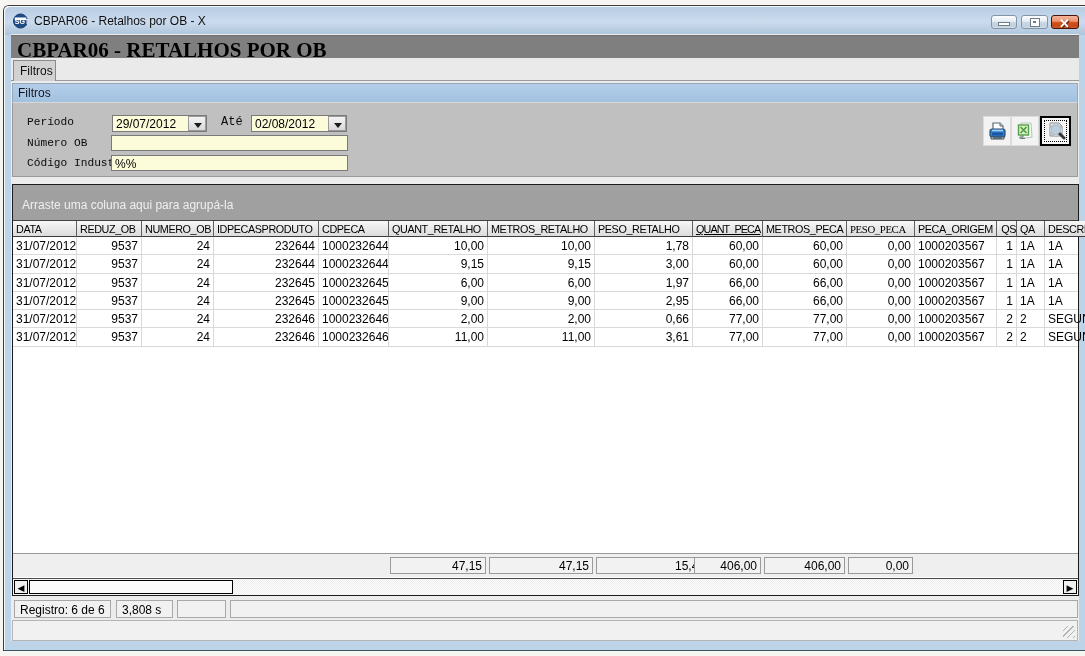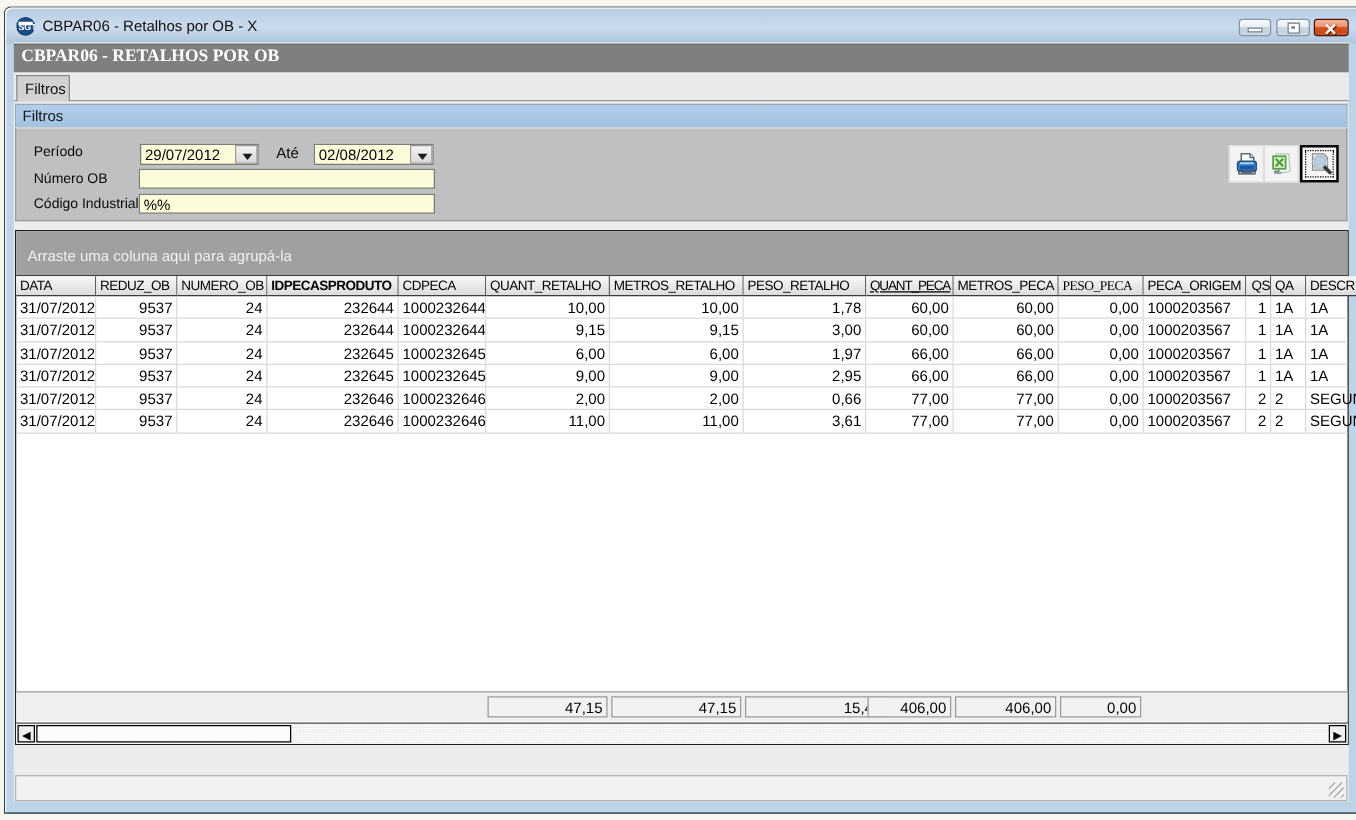--- a/index.html
+++ b/index.html
@@ -32,37 +32,37 @@
 #btnmax i::after { content:""; position:absolute; left:2px; top:2px; width:3px; height:2px; background:#6f7d8a; }
 #btncls i { position:absolute; left:7px; top:0px; color:#fff; font-weight:bold; font-size:13px;
   font-style:normal; text-shadow:1px 1px 1px #5a1c08; font-family:"Liberation Sans",sans-serif; }
 
 
 #client { position:absolute; left:11px; top:34px; width:1068px; height:607px; background:#ececec; }
 
 
 #hdrbar { position:absolute; left:0; top:1px; width:100%; height:23px; background:#7f7f7f;
   border-top:1px solid #6e6e6e; }
-#hdrbar span { position:absolute; left:6px; top:2px; color:#ffffff; font-family:"Liberation Serif",serif;
-  font-weight:bold; font-size:14px; letter-spacing:0px; }
+#hdrbar span { position:absolute; left:6px; top:2px; color:#000000; font-family:"Liberation Serif",serif;
+  font-weight:bold; font-size:21px; letter-spacing:0px; }
 
 
 #tabstrip { position:absolute; left:0; top:24px; width:100%; height:23px; background:#eaeaea;
   border-bottom:1px solid #9a9a9a; }
 #tab1 { position:absolute; left:2px; top:2px; width:43px; height:21px; background:#d2d2d2;
   border:1px solid #8a8a8a; border-bottom:none; font-size:12px; color:#111; padding:3px 0 0 6px; }
 
 
 #fcap { position:absolute; left:1px; top:49px; width:1066px; height:19px;
   background:linear-gradient(#b3cde8, #a2c2e1); border:1px solid #98a8b8; border-bottom:none;
   font-size:12px; color:#14181c; padding:2px 0 0 5px; }
 
 #fpanel { position:absolute; left:1px; top:68px; width:1066px; height:75px; background:#c0c0c0;
   border:1px solid #9a9a9a; border-top:1px solid #d8d8d8; }
-.flabel { position:absolute; left:14px; font-size:11.2px; color:#0a0a0a; }
+.flabel { position:absolute; left:14px; font-size:11.2px; color:#0a0a0a;font-family:Liberation Mono, monospace; }
 .field { position:absolute; background:#fdfcda; border:1px solid #7a7a7a; font-size:12px; color:#000; }
 .combo { position:absolute; }
 .combo .field { left:0; top:0; width:100%; height:100%; padding:1px 0 0 3px; }
 .combo .cbtn { position:absolute; right:1px; top:1px; bottom:1px; width:18px;
   background:linear-gradient(#f4f4f4,#d8d8d8); border:1px solid #9a9a9a; }
 .combo .cbtn::after { content:""; position:absolute; left:5px; top:6px; width:0; height:0;
   border:4px solid transparent; border-top:5px solid #1a1a1a; }
 
 
 .tbtn { position:absolute; top:82px; width:28px; height:30px; background:#f3f3f3; border:1px solid #dcdcdc; }
@@ -185,21 +185,21 @@
     </div>
 
   <div id="grid">
     <div id="grphdr">
         <span>Arraste uma coluna aqui para agrupá-la</span>
       </div>
     <div id="ghead">
         <div class="hc" style="left: 0px; width: 64px;">DATA</div>
         <div class="hc" style="left: 64px; width: 65px;">REDUZ_OB</div>
         <div class="hc" style="left: 129px; width: 72px;">NUMERO_OB</div>
-        <div class="hc" style="left: 201px; width: 105px; font-weight: bold;">IDPECASPRODUTO</div>
+        <div class="hc" style="left: 201px; width: 105px;">IDPECASPRODUTO</div>
         <div class="hc" style="left: 306px; width: 70px;">CDPECA</div>
         <div class="hc" style="left: 376px; width: 99px;">QUANT_RETALHO</div>
         <div class="hc" style="left: 475px; width: 107px;">METROS_RETALHO</div>
         <div class="hc" style="left: 582px; width: 98px;">PESO_RETALHO</div>
         <div class="hc" style="left: 680px; width: 70px; letter-spacing: -0.9px; text-decoration: underline;">QUANT_PECA</div>
         <div class="hc" style="left: 750px; width: 84px;">METROS_PECA</div>
         <div class="hc" style="left: 834px; width: 68px; font-family: Liberation Serif, serif;">PESO_PECA</div>
         <div class="hc" style="left: 902px; width: 82px;">PECA_ORIGEM</div>
         <div class="hc" style="left: 984px; width: 20px; text-align: right;">QS</div>
         <div class="hc" style="left: 1004px; width: 28px;">QA</div>
@@ -317,16 +317,22 @@
         <div class="tbox" style="left: 751px; width: 81px;">406,00</div>
         <div class="tbox" style="left: 835px; width: 65px;">0,00</div>
       </div>
     <div id="hscroll">
       <div class="sbtn" id="sbl" style="left:1px">◀</div>
       <div id="thumb"></div>
       <div class="sbtn" id="sbr" style="right:1px">▶</div>
     </div>
   </div>
 
+  <div id="sbar1">
+    <div class="spanel" style="left:2px;width:97px">Registro: 6 de 6</div>
+    <div class="spanel" style="left:104px;width:57px">3,808 s</div>
+    <div class="spanel" style="left:165px;width:49px"></div>
+    <div class="spanel" style="left:218px;width:848px"></div>
+  </div>
   <div id="sbar2">
       <div id="grip"></div>
     </div>
 </div>
 
 </body></html>

